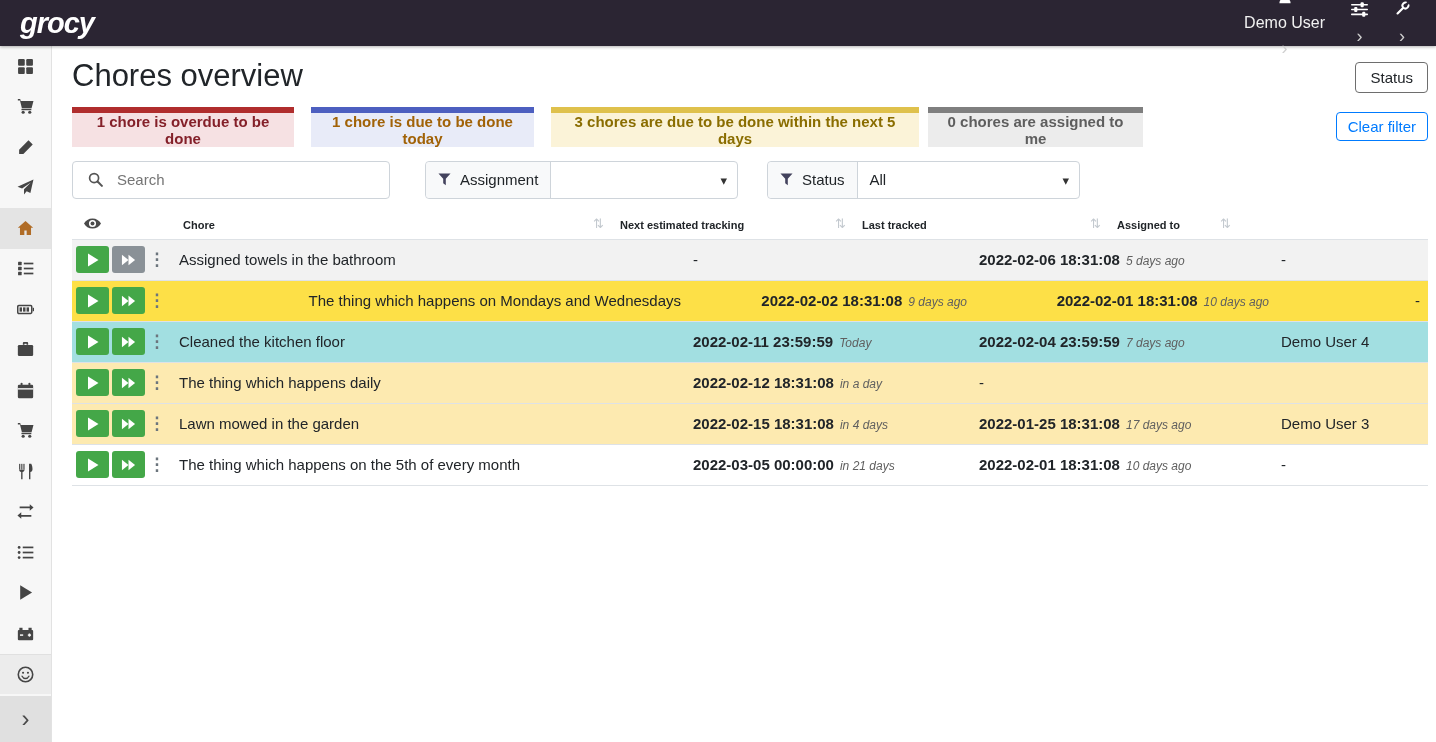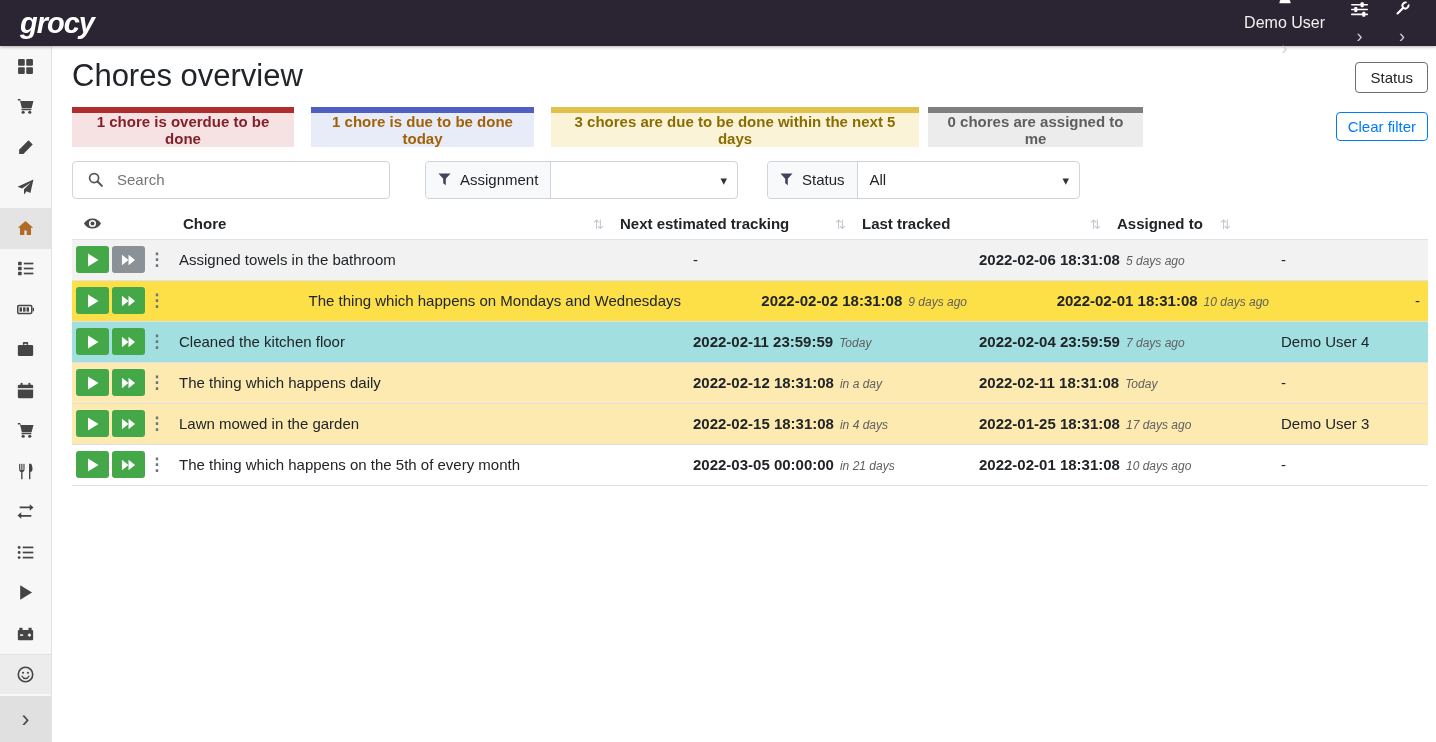--- a/index.html
+++ b/index.html
@@ -59,21 +59,21 @@
   .igroup .select { flex:1; display:flex; align-items:center; padding:0 10px 0 12px; cursor:pointer; color:#212529; }
   .caret { margin-left:auto; }
   .caret::before { content:"▾"; color:#333; font-size:13px; }
   .gap-status { margin-left:29px; }
   .gap-assign { margin-left:35px; }
 
   
   .table { margin-top:10px; }
   .thead { display:grid; grid-template-columns:103px 437px 242px 255px 130px 1fr;
     align-items:center; height:31px; border-bottom:1px solid #dee2e6; }
-  .th { font-weight:bold; font-size:15px; padding:0 8px; display:flex; align-items:flex-end; cursor:pointer; }
+  .th { font-weight:bold; font-size:11px; padding:0 8px; display:flex; align-items:flex-end; cursor:pointer; }
   .th-eye { padding-left:12px; cursor:pointer; }
   .sort { margin-left:auto; }
   .sort::before { content:"⇅"; color:#c3c9cf; font-size:13px; font-weight:normal; }
 
   .trow { display:grid; grid-template-columns:103px 514px 286px 302px 1fr;
     align-items:center; height:41px; border-bottom:1px solid #dee2e6; background:#fff; }
   .trow.stripe     { background:#f2f2f2; }
   .trow.hl-overdue { background:#fde047;text-align:right; }
   .trow.hl-today   { background:#a2dfe1; }
   .trow.hl-soon    { background:#fdeab0; }
@@ -414,21 +414,20 @@
           <button class="btn-skip">
               <svg width="15" height="12" viewBox="0 0 16 12">
                 <polygon points="1,0.5 8,6 1,11.5" fill="#fff"></polygon>
                 <polygon points="8,0.5 15,6 8,11.5" fill="#fff"></polygon>
               </svg>
             </button>
           <span class="kebab"></span>
         </div>
         <div class="cell">The thing which happens daily</div>
         <div class="cell"><span class="d">2022-02-12 18:31:08</span><span class="ago">in a day</span></div>
-        <div class="cell"><span class="d">2022-02-11 18:31:08</span><span class="ago">Today</span></div>
         <div class="cell">-</div>
       </div>
 
       <div class="trow hl-soon">
         <div class="cell actions">
           <button class="btn-track">
               <svg width="12" height="14" viewBox="0 0 12 14">
                 <polygon points="1,0.5 11.5,7 1,13.5" fill="#fff"></polygon>
               </svg>
             </button>

